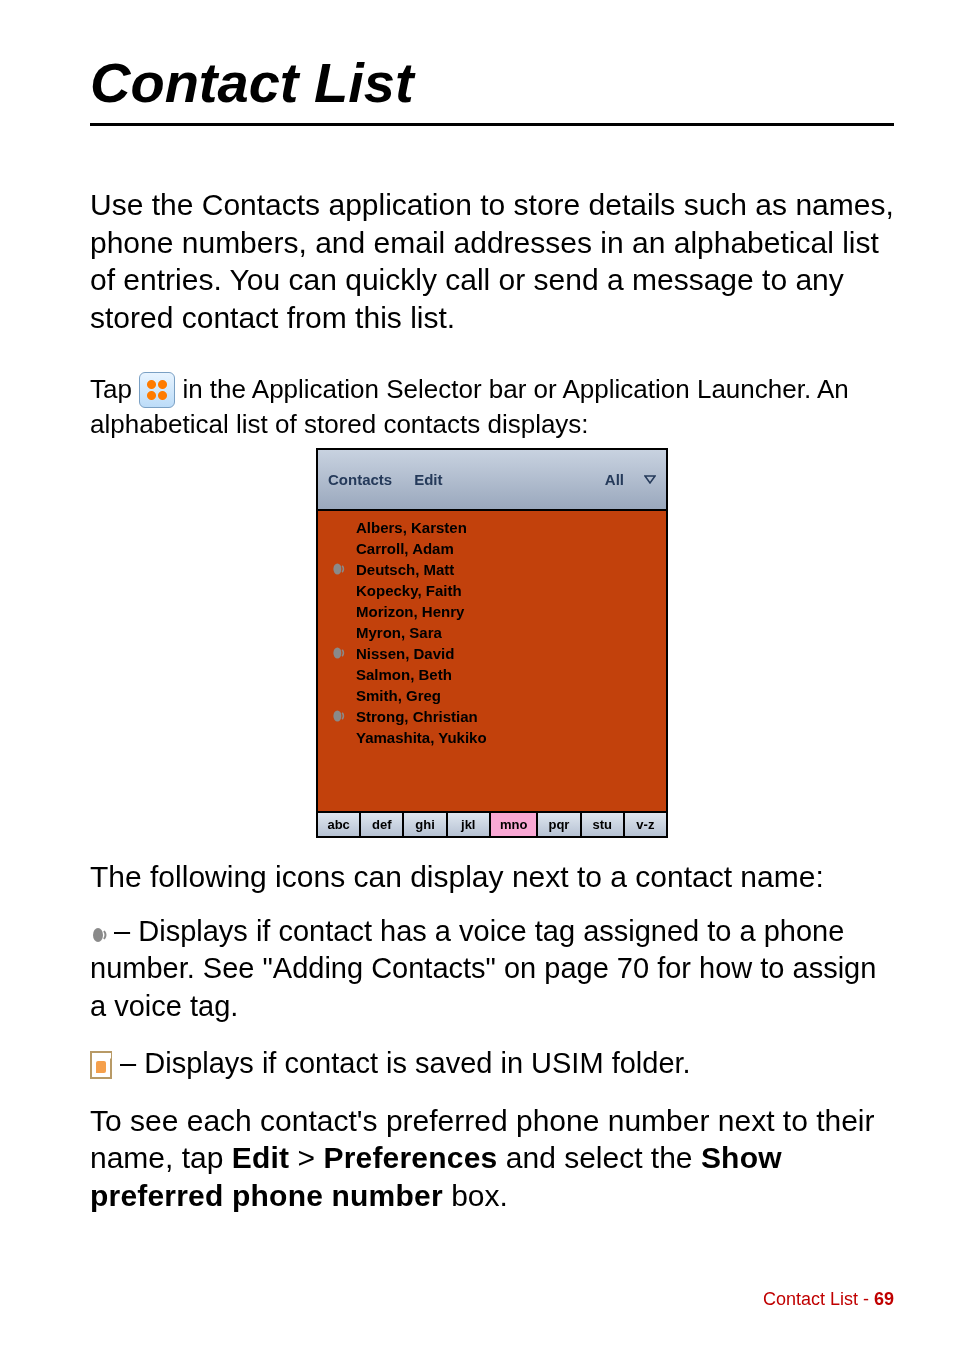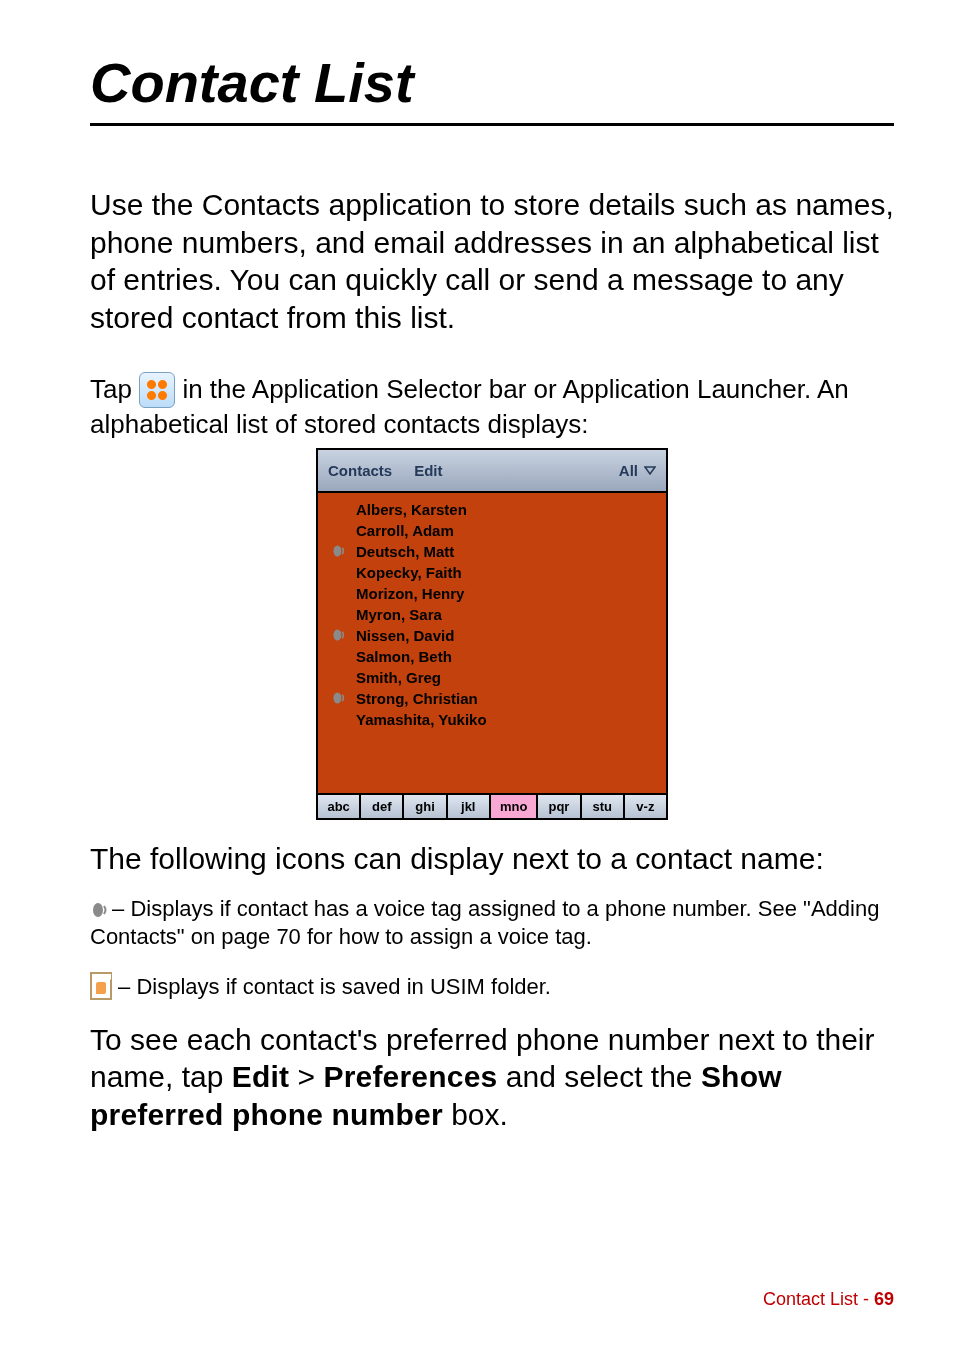--- a/index.html
+++ b/index.html
@@ -67,27 +67,27 @@
     border: 2px solid #000;
     width: 352px;
     font-family: Verdana, Arial, sans-serif;
     font-size: 15px;
     font-weight: bold;
     color:#000;
   }
   .ss-header {
     display:flex; align-items:center;
     gap: 22px;
-    padding: 12px 10px;
+    padding: 21px 10px;
     background: linear-gradient(#c8d2e0,#9aa8bd);
     border-bottom: 2px solid #000;
     color:#253a5a;
   }
   .ss-header .spacer { flex:1; }
-  .ss-header .drop { display:flex; align-items:center; gap:6px; }
+  .ss-header .drop { display:flex; align-items:center; gap:20px; }
   .ss-header svg { display:block; }
   .ss-body {
     background: #c2410c;
     padding: 6px 4px 28px 4px;
     min-height: 300px;
   }
   .ss-row {
     display:flex; align-items:center;
     padding: 2px 4px 2px 8px;
     gap: 8px;
@@ -106,21 +106,21 @@
     text-align:center;
     padding: 4px 9px;
     border-right: 2px solid #000;
     background: linear-gradient(#dfe6ef,#b6c2d3);
     font-size: 13px;
   }
   .ss-tab:last-child { border-right:none; }
   .ss-tab.active { background:#f9a8d4; }
 
   .icon-line {
-    font-size:22px; line-height:1.28; margin-bottom:20px;
+    font-size:29px; line-height:1.28; margin-bottom:20px;
   }
   .sim-icon {
     display:inline-block; width:22px; height:28px;
     vertical-align:-6px;
     border:2px solid #b89a66;
     background:#fff;
     position:relative;
   }
   .sim-icon::before{
     content:""; position:absolute; top:0; right:-1px;

